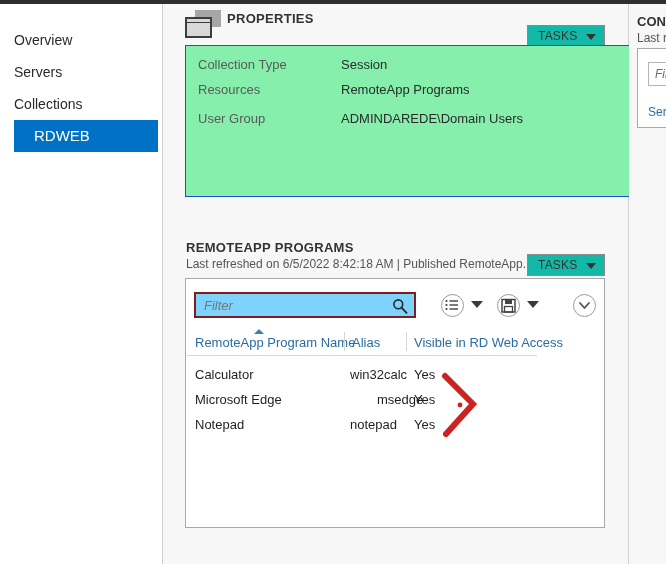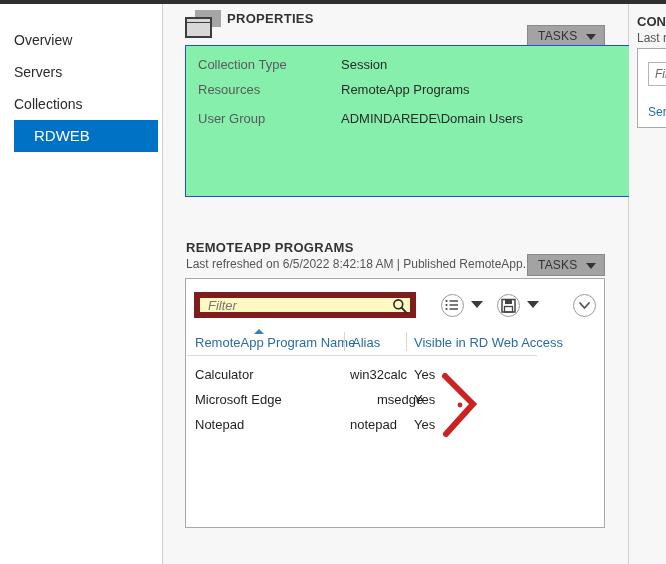--- a/index.html
+++ b/index.html
@@ -121,21 +121,21 @@
     height: 1px;
     background: #3d3d3d;
   }
 
   
   .tasks-btn {
     position: absolute;
     width: 78px;
     height: 22px;
     border: 1px solid #8a8a8a;
-    background: #a3a3a3;
+    background: #14b8a6;
     box-sizing: border-box;
     cursor: default;
   }
   .tasks-btn .tasks-label {
     position: absolute;
     left: 10px; top: 3px;
     font-size: 12px;
     color: #333333;
     letter-spacing: 0.2px;
   }
@@ -187,22 +187,22 @@
     background: #ffffff;
     border: 1px solid #a9a9a9;
     box-sizing: border-box;
   }
 
   .filter-input {
     position: absolute;
     left: 8px; top: 13px;
     width: 222px;
     height: 26px;
-    border: 6px solid #7f1d1d;
-    background: #fef9c3;
+    border: 2px solid #7f1d1d;
+    background: #7dd3fc;
     box-sizing: border-box;
     font-family: "Liberation Sans", sans-serif;
     font-size: 13px;
     font-style: italic;
     color: #6a6a6a;
     padding: 0 26px 0 8px;
     outline: none;
   }
   .search-icon {
     position: absolute;

